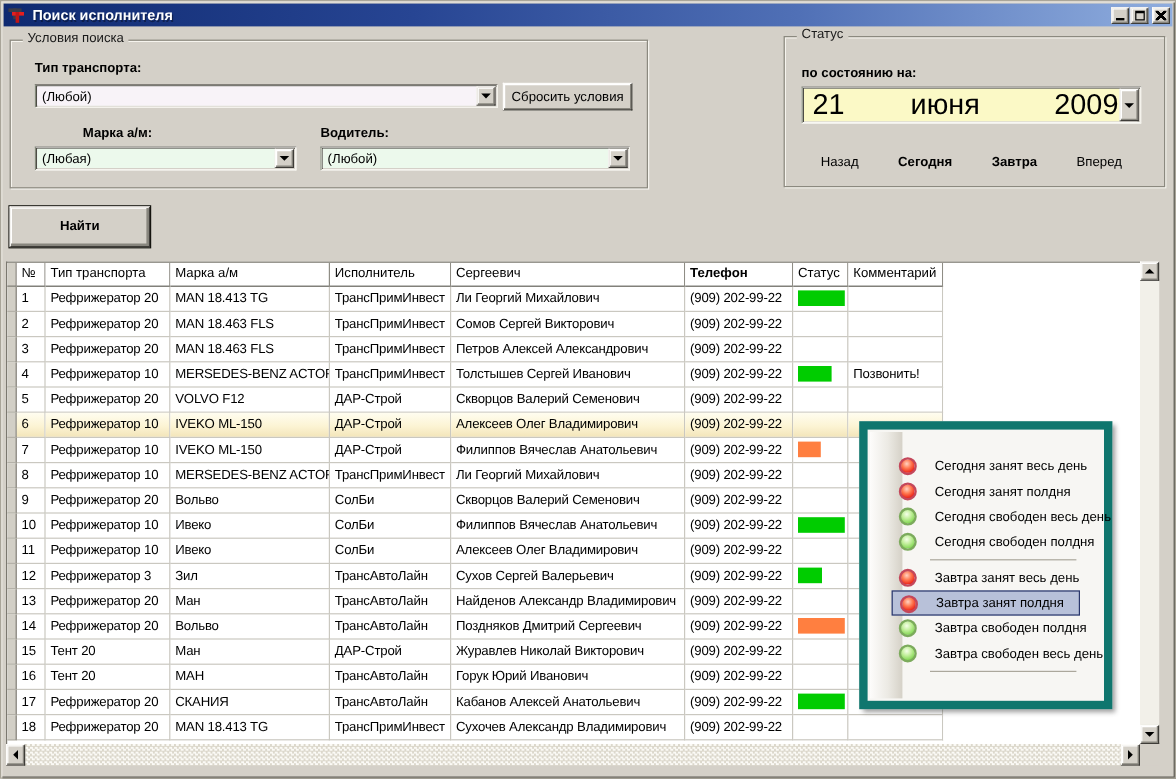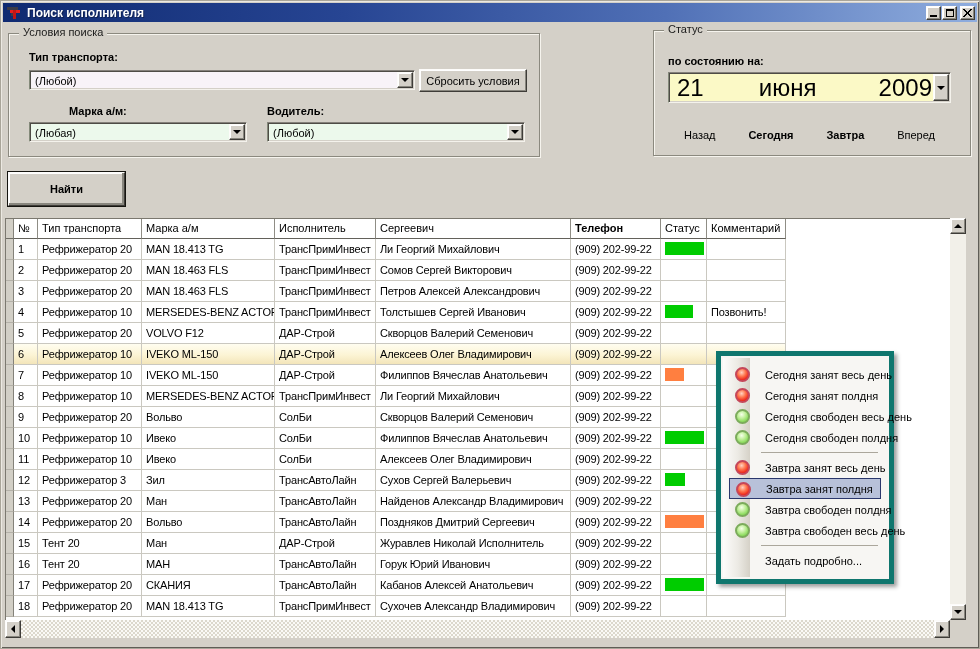--- a/index.html
+++ b/index.html
@@ -98,22 +98,22 @@
   .v-dn { left:0; bottom:0; width:16px; height:16px; }
   .h-lf { left:0; top:0; width:16px; height:18px; }
   .h-rt { right:0; top:0; width:16px; height:18px; }
   .tri-up { position:absolute; left:50%; top:50%; margin:-2px 0 0 -4px; border:4px solid transparent; border-bottom:4px solid #000; border-top:none; }
   .tri-dn { position:absolute; left:50%; top:50%; margin:-2px 0 0 -4px; border:4px solid transparent; border-top:4px solid #000; border-bottom:none; }
   .tri-lf { position:absolute; left:50%; top:50%; margin:-4px 0 0 -2px; border:4px solid transparent; border-right:4px solid #000; border-left:none; }
   .tri-rt { position:absolute; left:50%; top:50%; margin:-4px 0 0 -2px; border:4px solid transparent; border-left:4px solid #000; border-right:none; }
   .sb-corner { position:absolute; right:0; top:402px; width:16px; height:18px; background:#d4d0c8; }
 
   
-  .ctxmenu { position:absolute; left:716px; top:351px; width:178px; background:#f7f6f3;
-    border:5px solid #0f766e; padding:8px; box-shadow:3px 3px 4px rgba(40,40,40,.45); z-index:50; }
+  .ctxmenu { position:absolute; left:716px; top:351px; width:211px; background:#f7f6f3;
+    border:7px solid #0f766e; padding:20px; box-shadow:3px 3px 4px rgba(40,40,40,.45); z-index:50; }
   .ctxmenu::before { content:""; position:absolute; left:2px; top:2px; bottom:2px; width:27px;
     background:linear-gradient(90deg,#fdfcfb 0%,#eceae4 55%,#d5d1c7 100%); }
   .mitem { position:relative; height:21px; display:flex; align-items:center; padding-left:36px;
     font-size:11px; white-space:nowrap; }
   .mitem.sel { background:#b8c1d9; border:1px solid #2a376c; }
   .msep { height:1px; background:#aba79c; margin:4px 3px 4px 32px; }
   .mball { position:absolute; left:6px; top:3px; width:15px; height:15px; border-radius:50%; }
   .mball.red { border:2px solid #c4475a;
     background:radial-gradient(circle at 42% 32%, #ffd2c2 0%, #ff7b52 38%, #ef2d1e 72%, #ce1414 100%); }
   .mball.green { border:2px solid #7cab5c;
@@ -391,21 +391,21 @@
           </div>
           <div class="cell" style="width: 79px; flex: 0 0 79px;"></div>
           <div class="filler"></div>
         </div>
         <div class="trow">
           <div class="rowhdr-cell"></div>
           <div class="cell" style="width: 24px; flex: 0 0 24px;">15</div>
           <div class="cell" style="width: 104px; flex: 0 0 104px;">Тент 20</div>
           <div class="cell" style="width: 133px; flex: 0 0 133px;">Ман</div>
           <div class="cell" style="width: 101px; flex: 0 0 101px;">ДАР-Строй</div>
-          <div class="cell" style="width: 195px; flex: 0 0 195px;">Журавлев Николай Исполнитель</div>
+          <div class="cell" style="width: 195px; flex: 0 0 195px;">Журавлев Николай Викторович</div>
           <div class="cell" style="width: 90px; flex: 0 0 90px;">(909) 202-99-22</div>
           <div class="cell" style="width: 46px; flex: 0 0 46px;"></div>
           <div class="cell" style="width: 79px; flex: 0 0 79px;"></div>
           <div class="filler"></div>
         </div>
         <div class="trow">
           <div class="rowhdr-cell"></div>
           <div class="cell" style="width: 24px; flex: 0 0 24px;">16</div>
           <div class="cell" style="width: 104px; flex: 0 0 104px;">Тент 20</div>
           <div class="cell" style="width: 133px; flex: 0 0 133px;">МАН</div>
@@ -490,18 +490,15 @@
       </div>
       <div class="mitem">
         <span class="mball green"></span>
         <span class="">Завтра свободен полдня</span>
       </div>
       <div class="mitem">
         <span class="mball green"></span>
         <span class="">Завтра свободен весь день</span>
       </div>
       <div class="msep"></div>
-      <div class="mitem">
-        <span class="">Задать подробно...</span>
-      </div>
     </div>
 
 </div>
 
 </body></html>

